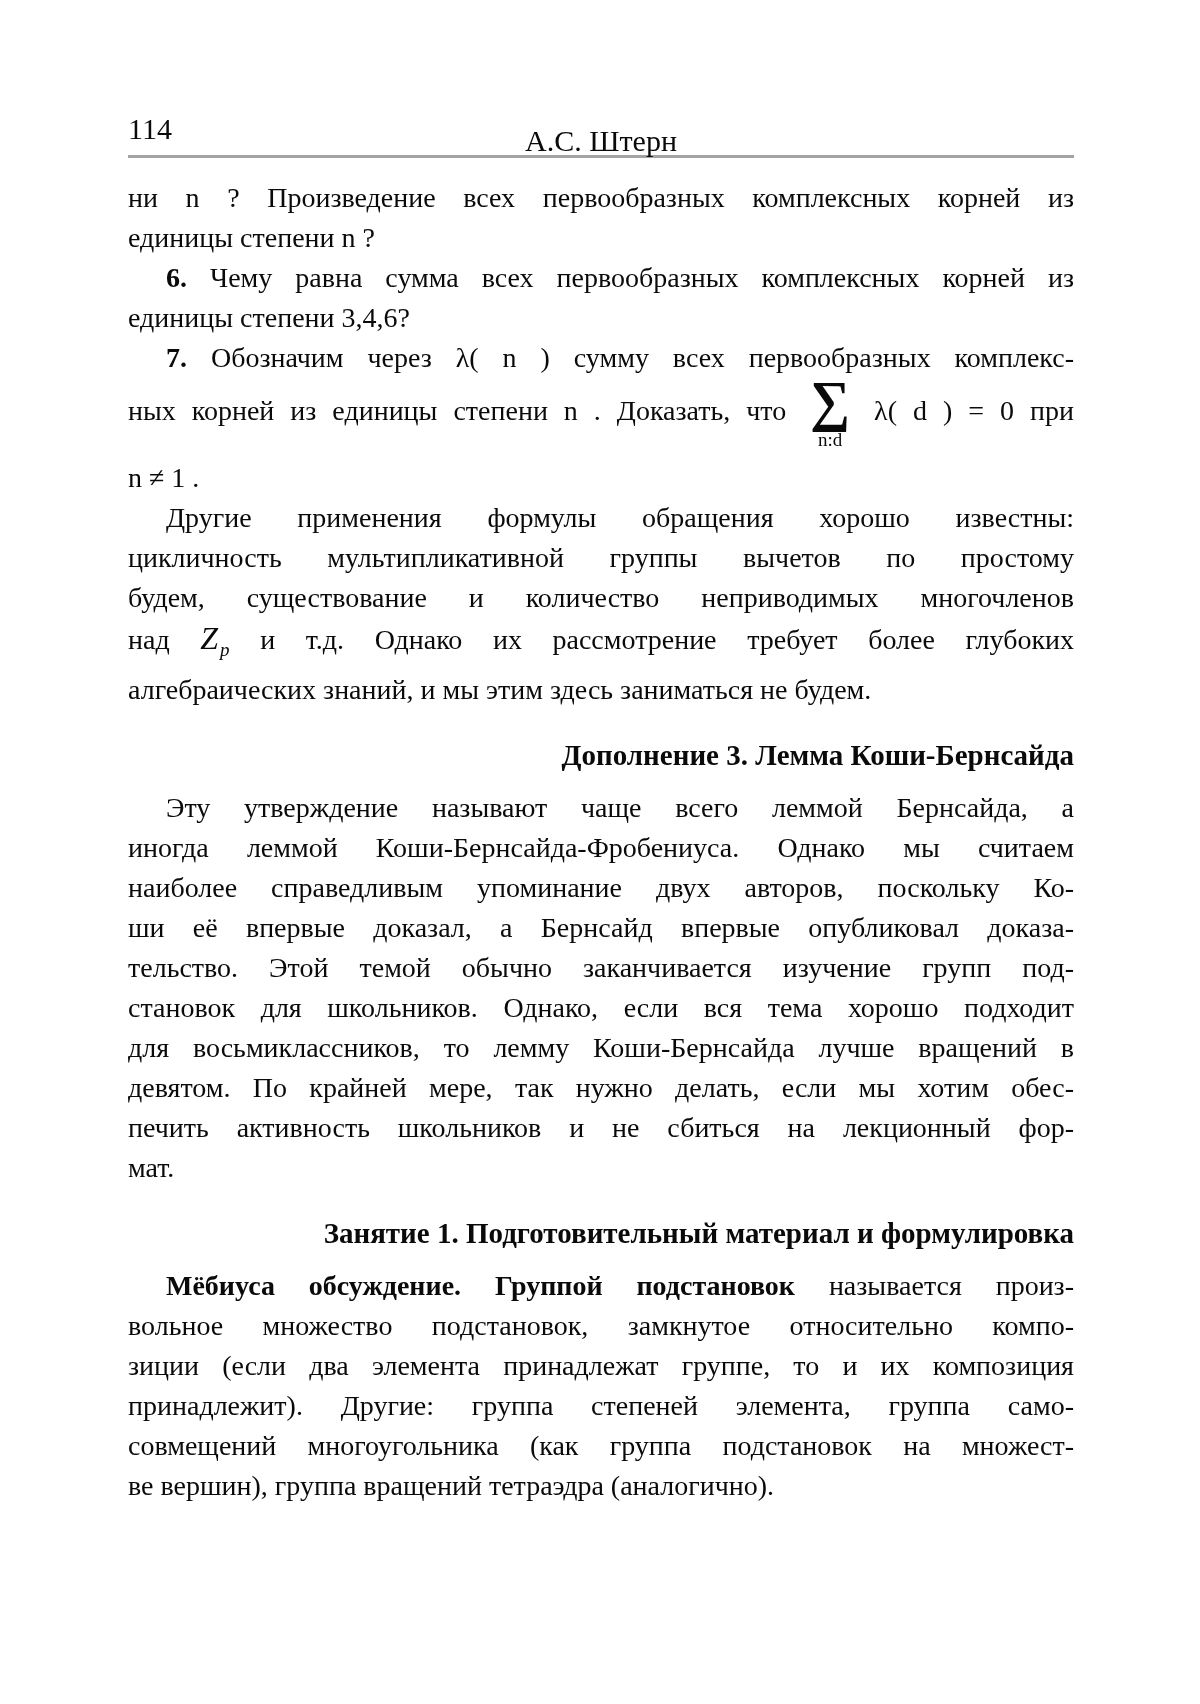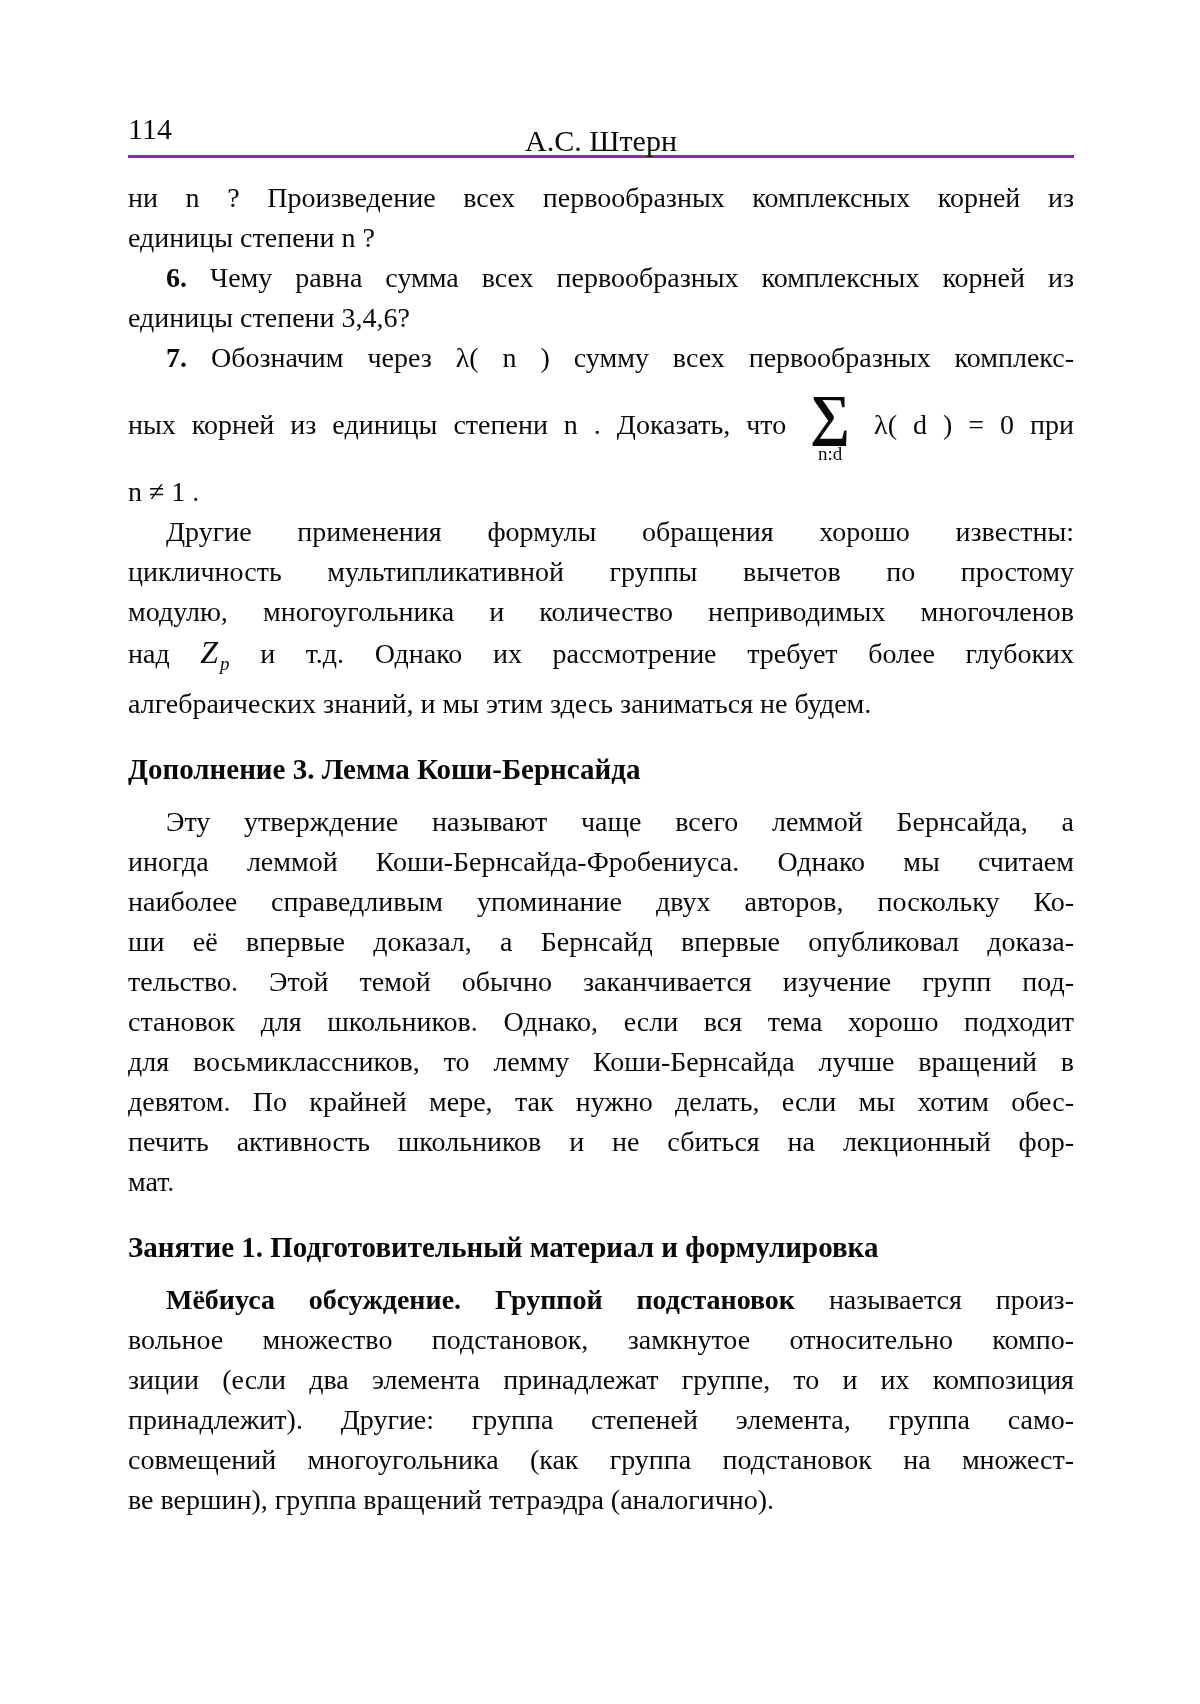--- a/index.html
+++ b/index.html
@@ -12,21 +12,21 @@
   .page{
     box-sizing:border-box;
     width:1200px;height:1704px;
     padding:112px 126px 40px 128px;
   }
   
   .pagehead{
     position:relative;
     font-size:30px;
     line-height:34px;
-    border-bottom:3px solid #a21caf;
+    border-bottom:3px solid #a3a3a3;
     padding-bottom:9px;
     margin-bottom:20px;
   }
   .pagenum{display:inline-block;}
   .runhead{
     position:absolute;left:0;right:0;top:12px;
     text-align:center;
   }
   
   .textcol{font-size:28px;}
@@ -38,21 +38,21 @@
   }
   .line.just{
     text-align:justify;
     text-align-last:justify;
   }
   .line.indent{text-indent:38px;}
   .r{font-style:normal;font-weight:normal;margin-top:14px;}
   .i{}
   .b{font-weight:bold;font-style:normal;}
   
-  .fline{margin:14px 0 9px;}
+  .fline{margin:0 0 9px;}
   .msum{
     display:inline-flex;
     flex-direction:column;
     align-items:center;
     vertical-align:middle;
     margin:0 8px;
   }
   .sigma{
     font-size:56px;
     line-height:0.85;
@@ -64,21 +64,21 @@
     line-height:1;
     margin-top:4px;
   }
   
   .zwrap{white-space:nowrap;}
   .zbase{font-style:italic;font-size:32px;}
   .zsub{font-style:italic;font-size:19px;vertical-align:-7px;margin-left:2px;}
   
   .heading{
     font-weight:bold;
-    text-align:left;
+    text-align:right;
     font-size:29px;
     line-height:40px;
     margin:25px 0 13px;
   }
 </style>
 </head>
 <body>
 
 <div class="page">
   <div class="pagehead">
@@ -100,21 +100,21 @@
             <span class="sigma">∑</span>
             <span class="msub">n:d</span>
           </span><span class="i"> λ( d ) = 0 при</span></div>
       </div>
       <div class="para">
         <div class="line"><span class="i">n ≠ 1 .</span></div>
       </div>
       <div class="para">
         <div class="line just indent"><span class="r">Другие применения формулы обращения хорошо известны:</span></div>
         <div class="line just"><span class="r">цикличность мультипликативной группы вычетов по простому</span></div>
-        <div class="line just"><span class="r">модулю, многоугольника и количество неприводимых многочленов</span></div>
+        <div class="line just"><span class="r">будем, существование и количество неприводимых многочленов</span></div>
         <div class="line just"><span class="r">над </span><span class="zwrap"><span class="zbase">Z</span><span class="zsub">p</span></span><span class="r"> и т.д. Однако их рассмотрение требует более глубоких</span></div>
         <div class="line"><span class="r">алгебраических знаний, и мы этим здесь заниматься не будем.</span></div>
       </div>
       <div class="heading">Дополнение 3. Лемма Коши-Бернсайда</div>
       <div class="para">
         <div class="line just indent"><span class="r">Эту утверждение называют чаще всего леммой Бернсайда, а</span></div>
         <div class="line just"><span class="r">иногда леммой Коши-Бернсайда-Фробениуса. Однако мы считаем</span></div>
         <div class="line just"><span class="r">наиболее справедливым упоминание двух авторов, поскольку Ко-</span></div>
         <div class="line just"><span class="r">ши её впервые доказал, а Бернсайд впервые опубликовал доказа-</span></div>
         <div class="line just"><span class="r">тельство. Этой темой обычно заканчивается изучение групп под-</span></div>

